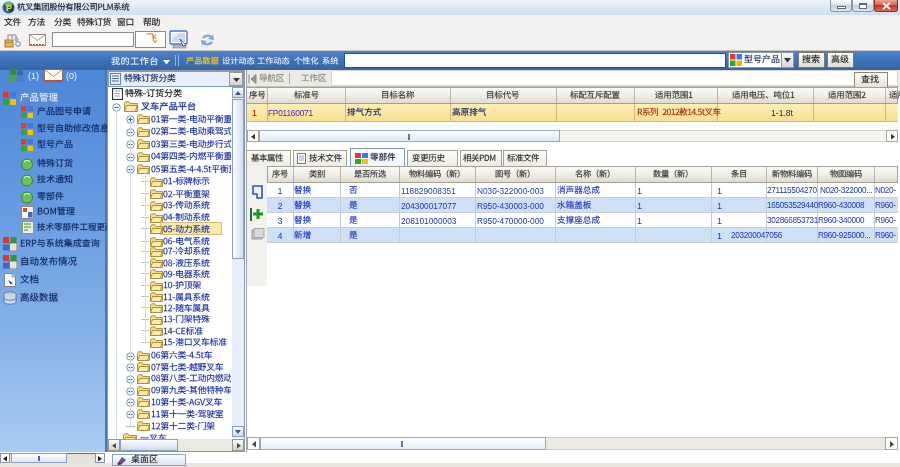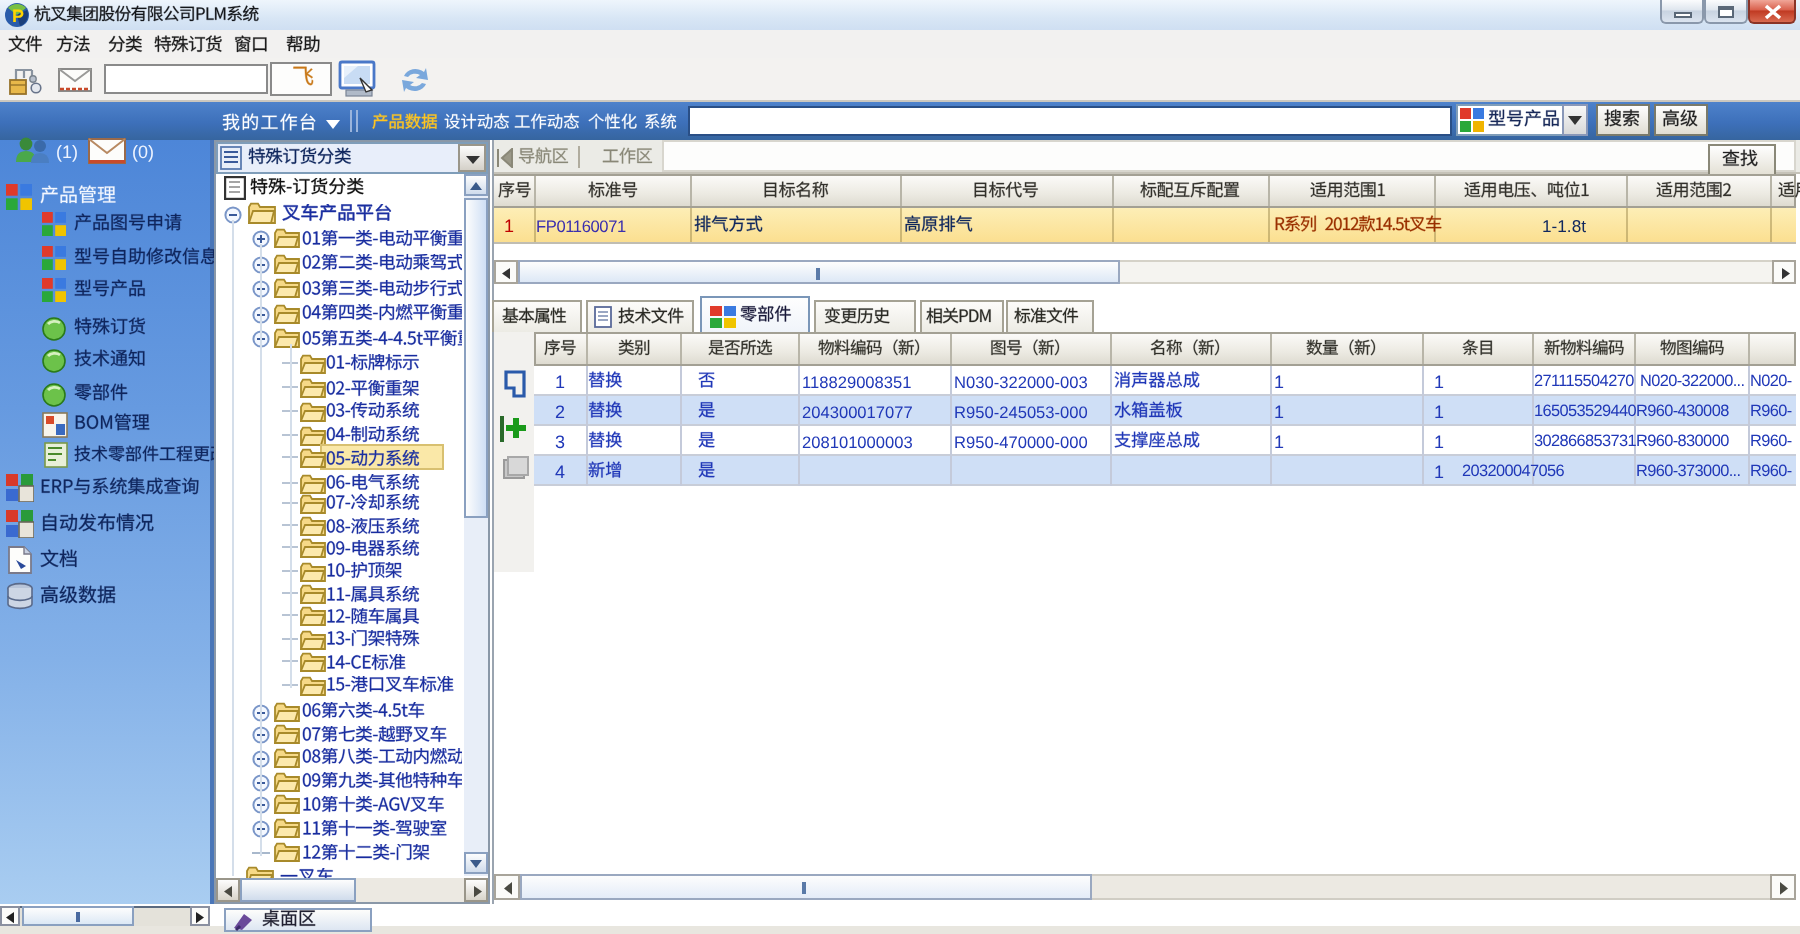--- a/index.html
+++ b/index.html
@@ -1662,21 +1662,21 @@
       <use href="#g66ff" x="0"></use>
       <use href="#g6362" x="1000"></use>
     </g>
   </svg>
 <svg style="position:absolute;left:349px;top:201px;overflow:visible;" width="10" height="10">
     <g transform="translate(0,7.052) scale(0.0086)" fill="#2038b8" stroke="#2038b8" stroke-width="16">
       <use href="#g662f" x="0"></use>
     </g>
   </svg>
 <div style="position:absolute;left:401px;top:201px;width:90px;height:10px;font-size:8.3px;color:#2038b8">204300017077</div>
-<div style="position:absolute;left:477px;top:201px;width:90px;height:10px;font-size:8.3px;color:#2038b8">R950-245053-000</div>
+<div style="position:absolute;left:477px;top:201px;width:90px;height:10px;font-size:8.3px;color:#2038b8">R950-430003-000</div>
 <svg style="position:absolute;left:557px;top:201px;overflow:visible;" width="36" height="10">
     <g transform="translate(0,7.052) scale(0.0086)" fill="#2038b8" stroke="#2038b8" stroke-width="16">
       <use href="#g6c34" x="0"></use>
       <use href="#g7bb1" x="1000"></use>
       <use href="#g76d6" x="2000"></use>
       <use href="#g677f" x="3000"></use>
     </g>
   </svg>
 <div style="position:absolute;left:637px;top:201px;width:20px;height:10px;font-size:9px;color:#2038b8">1</div>
 <div style="position:absolute;left:717px;top:201px;width:20px;height:10px;font-size:9px;color:#2038b8">1</div>
@@ -1713,21 +1713,21 @@
       <use href="#g652f" x="0"></use>
       <use href="#g6491" x="1000"></use>
       <use href="#g5ea7" x="2000"></use>
       <use href="#g603b" x="3000"></use>
       <use href="#g6210" x="4000"></use>
     </g>
   </svg>
 <div style="position:absolute;left:637px;top:216px;width:20px;height:10px;font-size:9px;color:#2038b8">1</div>
 <div style="position:absolute;left:717px;top:216px;width:20px;height:10px;font-size:9px;color:#2038b8">1</div>
 <div style="position:absolute;left:767px;top:216px;width:50px;height:10px;font-size:8.2px;color:#2038b8;letter-spacing:-0.3px">302866853731</div>
-<div style="position:absolute;left:818px;top:216px;width:56px;height:10px;font-size:8.2px;color:#2038b8;letter-spacing:-0.3px">R960-830000</div>
+<div style="position:absolute;left:818px;top:216px;width:56px;height:10px;font-size:8.2px;color:#2038b8;letter-spacing:-0.3px">R960-340000</div>
 <div style="position:absolute;left:875px;top:216px;width:24px;height:10px;font-size:8.2px;color:#2038b8;letter-spacing:-0.3px;overflow:hidden">R960-8</div>
 <div style="position:absolute;left:267px;top:228px;width:631px;height:15px;background:#cfdff6;border-bottom:1px solid #c8cdd8"></div>
 <div style="position:absolute;left:293px;top:228px;width:1px;height:15px;background:#c4cada"></div>
 <div style="position:absolute;left:340px;top:228px;width:1px;height:15px;background:#c4cada"></div>
 <div style="position:absolute;left:399px;top:228px;width:1px;height:15px;background:#c4cada"></div>
 <div style="position:absolute;left:475px;top:228px;width:1px;height:15px;background:#c4cada"></div>
 <div style="position:absolute;left:555px;top:228px;width:1px;height:15px;background:#c4cada"></div>
 <div style="position:absolute;left:635px;top:228px;width:1px;height:15px;background:#c4cada"></div>
 <div style="position:absolute;left:711px;top:228px;width:1px;height:15px;background:#c4cada"></div>
 <div style="position:absolute;left:766px;top:228px;width:1px;height:15px;background:#c4cada"></div>
@@ -1740,21 +1740,21 @@
       <use href="#g589e" x="1000"></use>
     </g>
   </svg>
 <svg style="position:absolute;left:349px;top:231px;overflow:visible;" width="10" height="10">
     <g transform="translate(0,7.052) scale(0.0086)" fill="#2038b8" stroke="#2038b8" stroke-width="16">
       <use href="#g662f" x="0"></use>
     </g>
   </svg>
 <div style="position:absolute;left:717px;top:231px;width:20px;height:10px;font-size:9px;color:#2038b8">1</div>
 <div style="position:absolute;left:731px;top:231px;width:50px;height:10px;font-size:8.2px;color:#2038b8;letter-spacing:-0.3px">203200047056</div>
-<div style="position:absolute;left:818px;top:231px;width:56px;height:10px;font-size:8.2px;color:#2038b8;letter-spacing:-0.3px">R960-373000...</div>
+<div style="position:absolute;left:818px;top:231px;width:56px;height:10px;font-size:8.2px;color:#2038b8;letter-spacing:-0.3px">R960-925000...</div>
 <div style="position:absolute;left:875px;top:231px;width:24px;height:10px;font-size:8.2px;color:#2038b8;letter-spacing:-0.3px;overflow:hidden">R960-3</div>
 <div style="position:absolute;left:247px;top:437px;width:651px;height:13px;background:#ece9e2;border:1px solid #d0cdc4"></div>
 <div style="position:absolute;left:247px;top:437px;width:13px;height:13px;background:#fbfbf9;border:1px solid #a8a49a">
     <svg style="position:absolute;left:4px;top:3px" width="5" height="7">
       <path d="M4 0 L0 3.2 L4 6.4 Z" fill="#4a4a42"></path>
     </svg>
   </div>
 <div style="position:absolute;left:260px;top:437px;width:286px;height:13px;background:linear-gradient(#fdfdfd,#e4ecf8);border:1px solid #9aa8c0">
     <div style="position:absolute;left:140px;top:3px;width:1.5px;height:6px;background:#5a7aa8"></div>
   </div>

